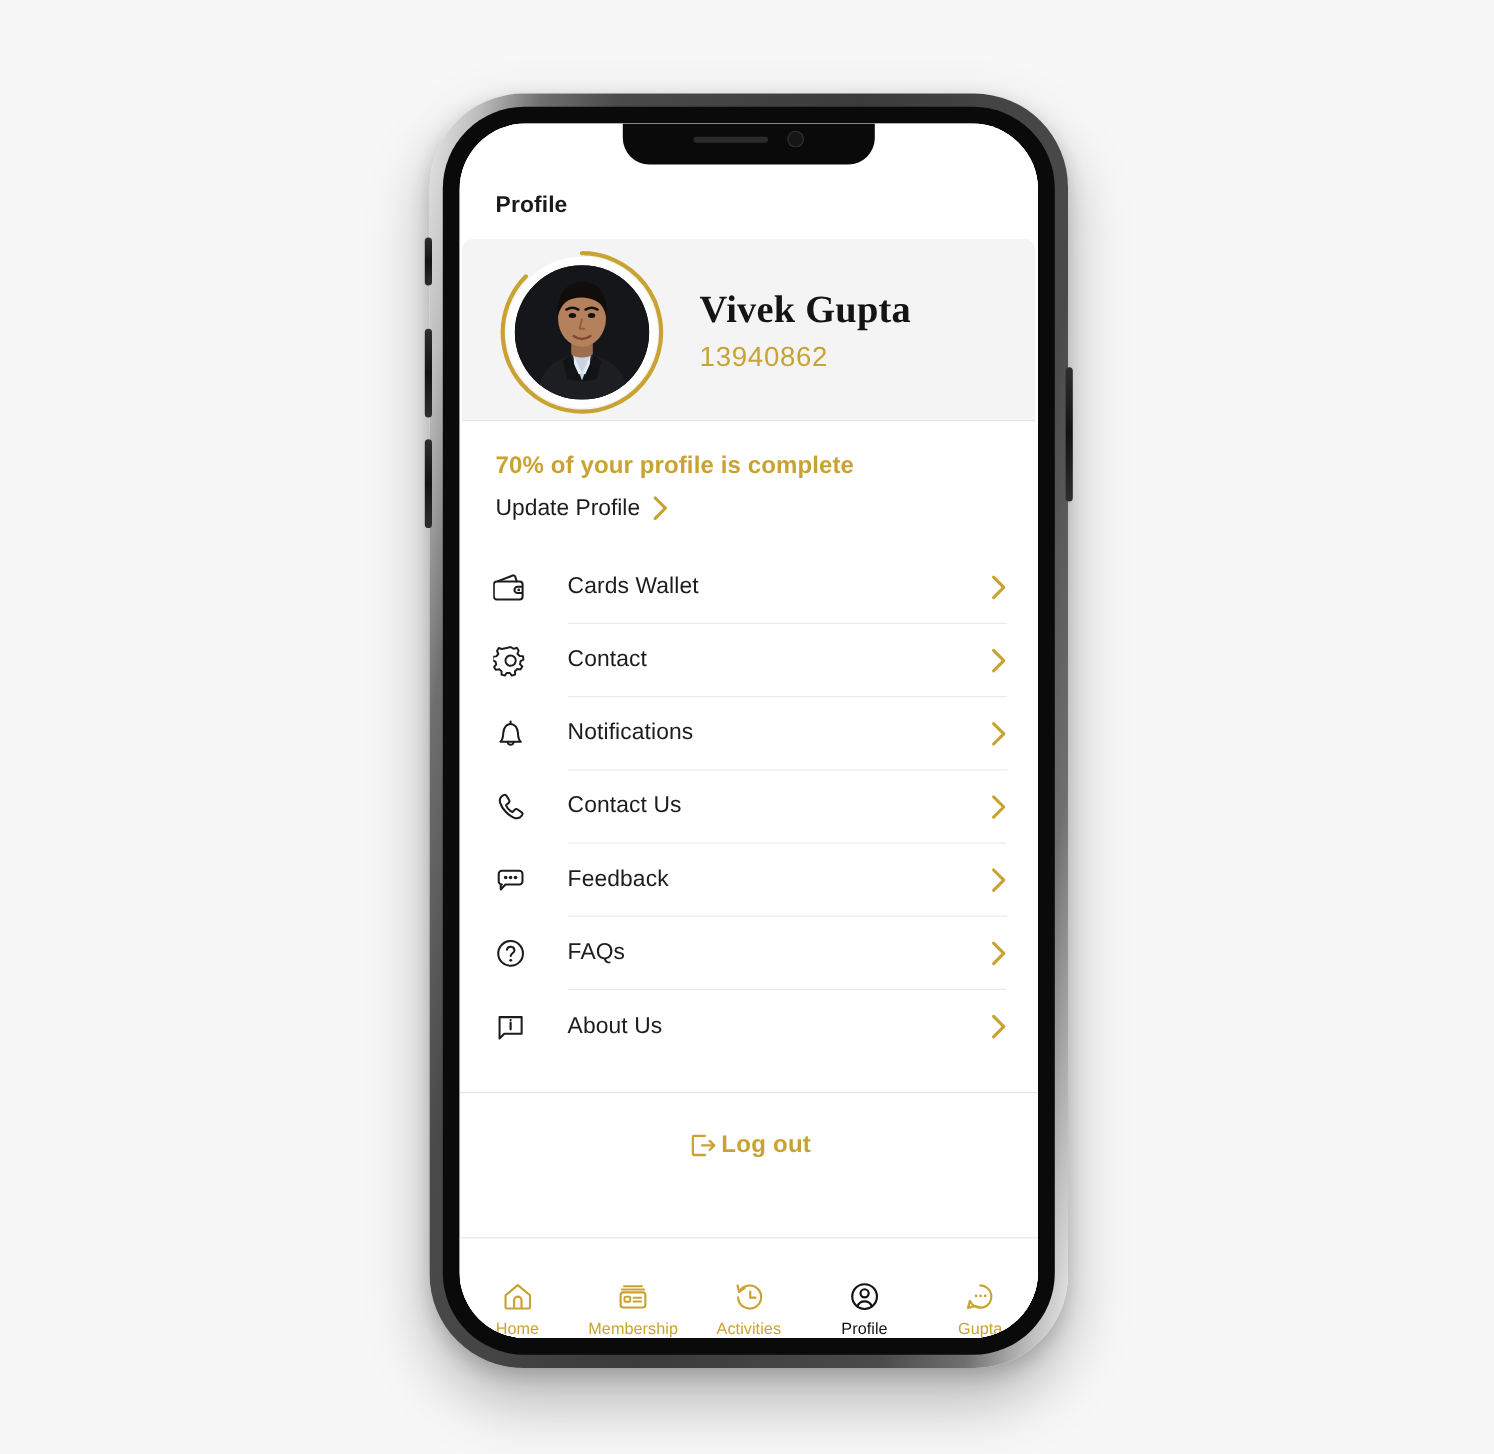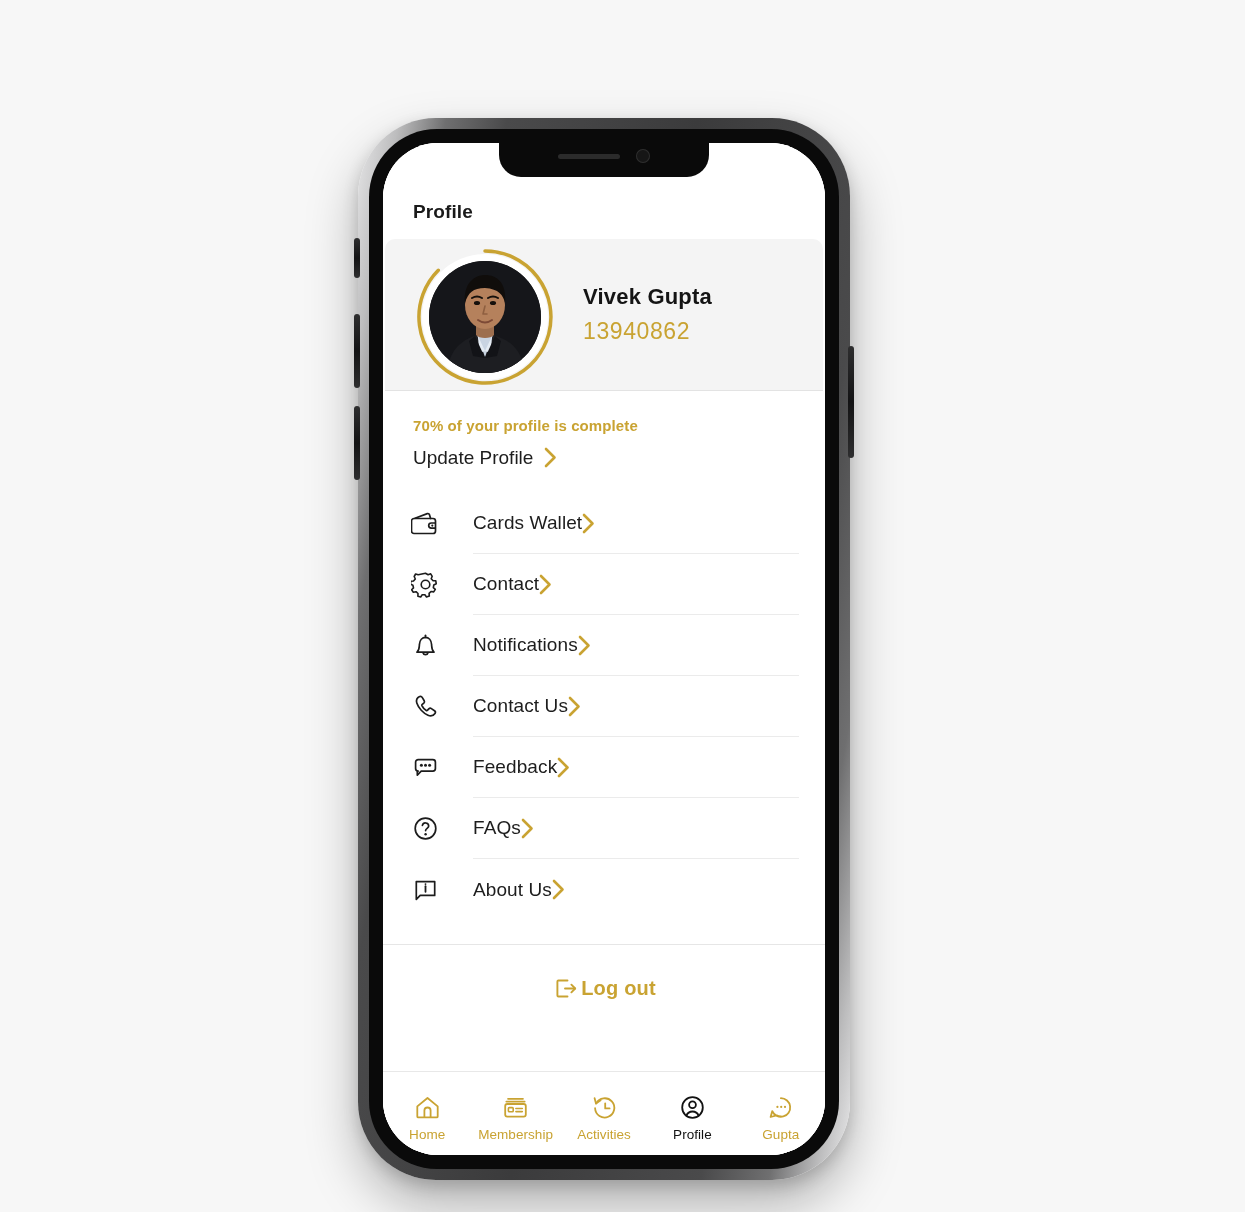--- a/index.html
+++ b/index.html
@@ -18,29 +18,28 @@
     width: 1245px;
     height: 1212px;
     background: #f7f7f7;
   }
 
   
   .phone {
     position: absolute;
     left: 358px;
     top: 78px;
-    width: 492px;
+    width: 532px;
     height: 1062px;
     border-radius: 78px;
     background: linear-gradient(100deg,
         #e9e9ea 0%, #bdbdbe 6%, #6f6f70 13%,
         #4a4a4b 22%, #3b3b3c 50%, #4a4a4b 78%,
         #6f6f70 88%, #bdbdbe 95%, #ededee 100%);
     box-shadow: 0 26px 52px rgba(0,0,0,0.28), 0 6px 16px rgba(0,0,0,0.16);
-    margin-top: 40px;
   }
 
   .phone-inner {
     position: absolute;
     left: 11px;
     top: 11px;
     right: 11px;
     bottom: 11px;
     border-radius: 68px;
     background: #0a0a0a;
@@ -170,38 +169,39 @@
   }
   .avatar-photo svg { display: block; width: 100%; height: 100%; }
 
   .profile-meta {
     margin-left: 26px;
     display: flex;
     flex-direction: column;
     gap: 8px;
   }
   .profile-name {
-    font-size: 22px;
+    font-size: 32px;
     font-weight: bold;
     color: #141414;
     letter-spacing: 0.2px;
+    font-family: Liberation Serif, serif;
   }
   .profile-id {
     font-size: 23px;
     color: #c9a332;
     letter-spacing: 0.6px;
   }
 
   
   .completion {
     padding: 26px 30px 0 30px;
     flex: none;
   }
   .completion-text {
-    font-size: 15px;
+    font-size: 20px;
     font-weight: bold;
     color: #c9a332;
     letter-spacing: 0.1px;
   }
   .update-row {
     margin-top: 13px;
     display: flex;
     align-items: flex-start;
     gap: 11px;
   }
@@ -227,21 +227,21 @@
     flex: none;
     display: flex;
     align-items: center;
     justify-content: flex-start;
     color: #1c1c1c;
   }
   .menu-body {
     flex: 1 1 auto;
     display: flex;
     align-items: center;
-    justify-content: flex-start;
+    justify-content: space-between;
     height: 100%;
     margin-left: 18px;
     border-bottom: 1px solid #ebebeb;
   }
   .menu-item:last-child .menu-body { border-bottom: none; }
   .menu-label {
     font-size: 19px;
     color: #1d1d1d;
     letter-spacing: 0.1px;
   }
@@ -273,21 +273,21 @@
   }
 
   .spacer { flex: 1 1 auto; }
 
   
   .tabbar {
     height: 84px;
     border-top: 1px solid #e8e8e8;
     background: #fff;
     display: flex;
-    align-items: center;
+    align-items: flex-end;
     padding-top: 9px;
     flex: none;
   }
   .tab {
     flex: 1 1 0;
     display: flex;
     flex-direction: column;
     align-items: center;
     gap: 6px;
     color: #c9a332;

